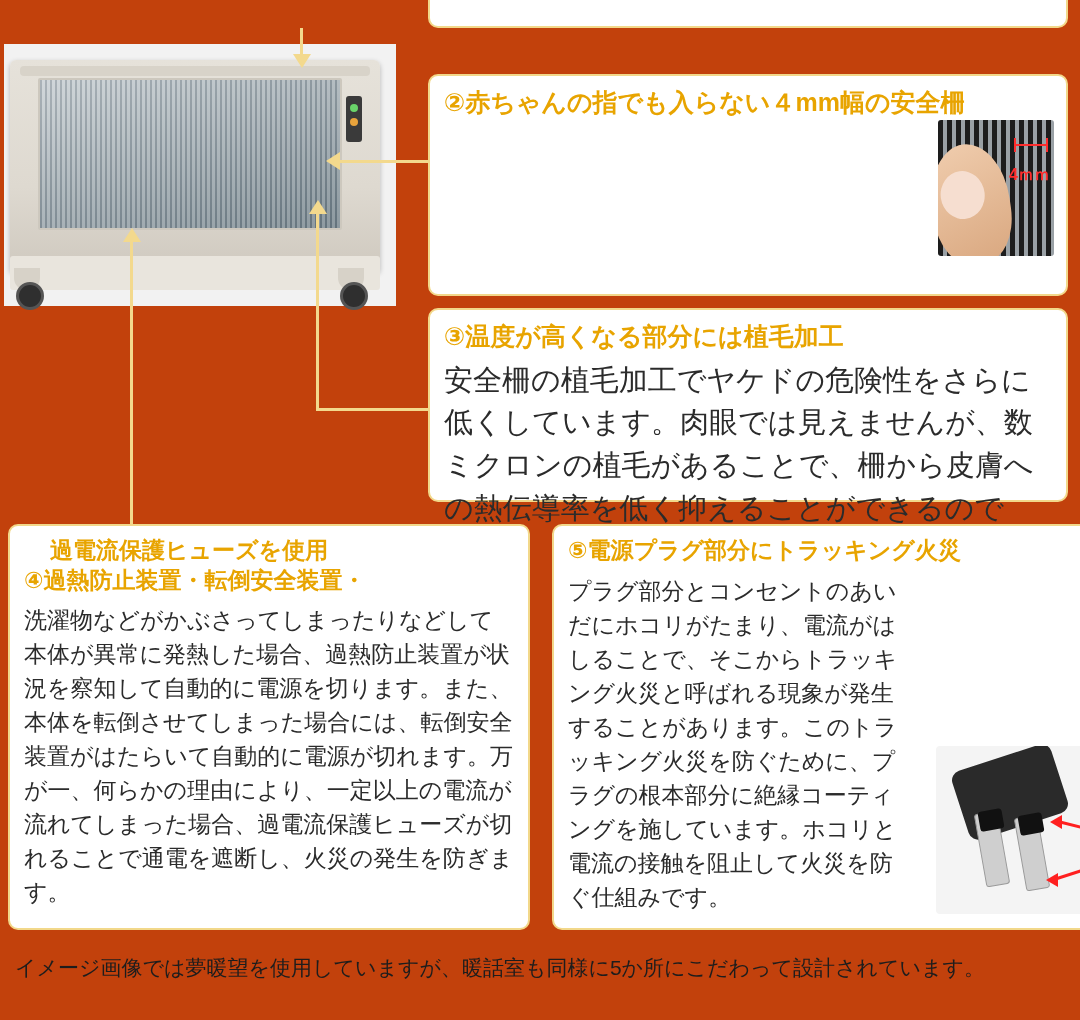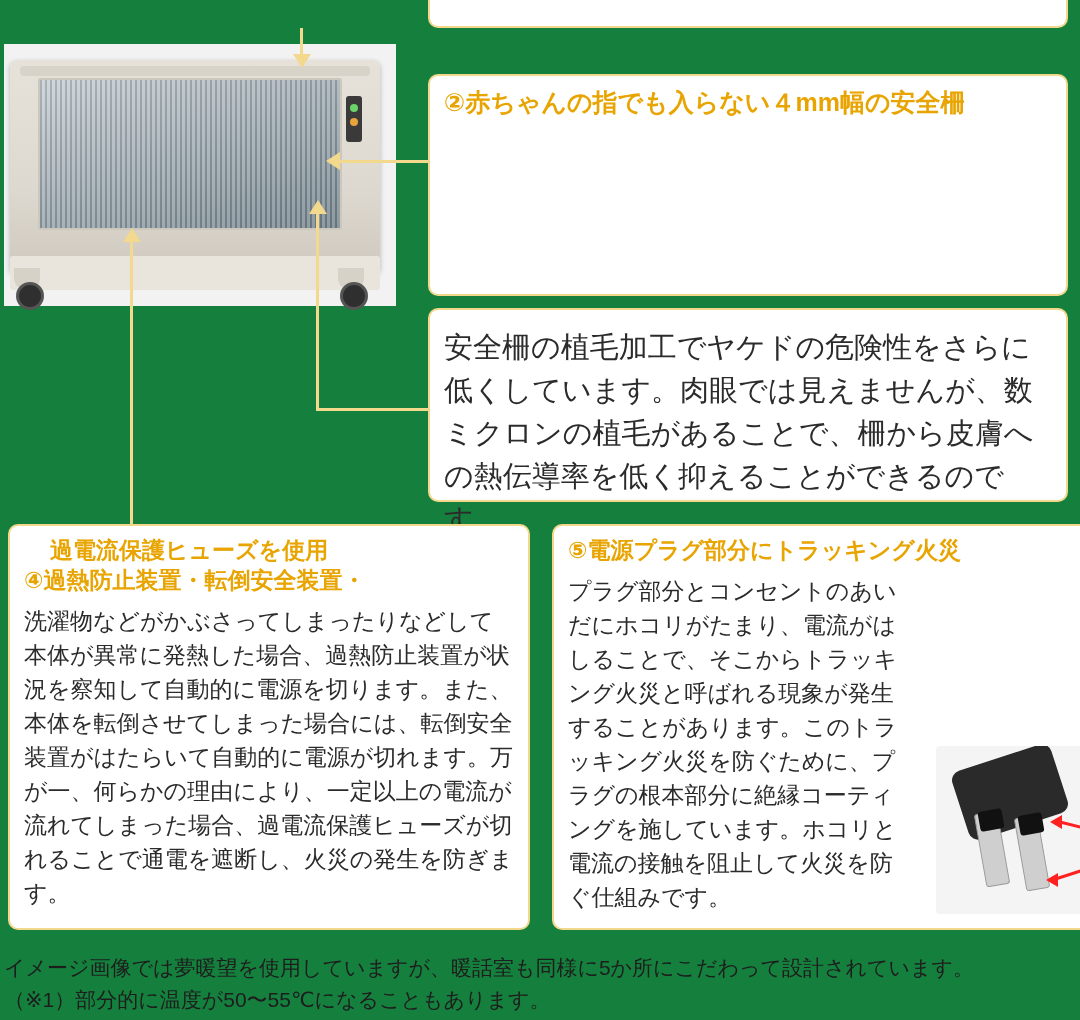--- a/index.html
+++ b/index.html
@@ -5,21 +5,21 @@
   html,body{margin:0;padding:0;}
   body{
     width:1080px;height:1020px;
     background:#ffffff;
     font-family:"Liberation Sans","DejaVu Sans",sans-serif;
     overflow:hidden;
     position:relative;
   }
   .page{
     position:absolute;inset:0;
-    background:#15803d;
+    background:#c2410c;
   }
   
   .photo{
     position:absolute;left:4px;top:44px;width:392px;height:262px;
     background:#f2f2f2;
   }
   .heater-body{
     position:absolute;left:6px;top:16px;width:370px;height:212px;
     background:linear-gradient(180deg,#e6e2da 0%,#ded9d0 60%,#cfc9bf 100%);
     border-radius:6px 6px 4px 4px;
@@ -113,21 +113,21 @@
   .finger .hbar:before{left:0;} .finger .hbar:after{right:0;}
 
   
   .box3{left:428px;top:308px;width:640px;height:194px;padding:10px 14px;}
   .box3 .box-title{font-size:25px;}
   .box3 .box-body{font-size:29px;margin-top:6px;}
 
   
   .box4{left:8px;top:524px;width:522px;height:406px;padding:10px 14px;}
   .box4 .box-title{font-size:23px;}
-  .box4 .box-body{font-size:23px;margin-top:8px;}
+  .box4 .box-body{font-size:23px;margin-top:8px;font-family:Liberation Serif, serif;}
 
   
   .box5{left:552px;top:524px;width:576px;height:406px;padding:10px 14px;}
   .box5 .box-title{font-size:23px;}
   .box5 .box-body{font-size:23px;margin-top:8px;width:330px;}
 
   
   .plug{
     position:absolute;right:10px;bottom:14px;width:180px;height:168px;
     background:#f4f4f4;border-radius:4px;overflow:hidden;
@@ -157,21 +157,21 @@
   
   .ln{position:absolute;background:#f3d98d;}
   .ah{position:absolute;width:0;height:0;border-top:9px solid transparent;border-bottom:9px solid transparent;}
   .ah.left{border-right:14px solid #f3d98d;}
   .ah.down{border:0;width:0;height:0;border-left:9px solid transparent;border-right:9px solid transparent;border-top:14px solid #f3d98d;}
   .ah.up{border:0;width:0;height:0;border-left:9px solid transparent;border-right:9px solid transparent;border-bottom:14px solid #f3d98d;}
 
   
   .footer{
     position:absolute;left:0;right:0;top:944px;height:76px;
-    padding:8px 10px 0 4px;box-sizing:border-box;
+    padding:8px 10px 0 15px;box-sizing:border-box;
     color:#1d1d1d;font-size:21px;line-height:1.5;
   }
   .footer div{white-space:nowrap;}
 </style>
 </head>
 <body>
 
 <div class="page">
 
   <div class="photo">
@@ -208,23 +208,33 @@
 
   <div class="box box0">
     <span></span>
   </div>
 
   <div class="box box2">
     <div class="box-title">
       <span>②</span><span>赤ちゃんの指でも入らない４mm幅の安全柵</span>
     </div>
 
+    <div class="finger">
+      <div class="tip">
+        <div class="nail"></div>
+      </div>
+      <div class="hbar"></div>
+      <div class="dimlabel" style="top:46px;">4ｍｍ</div>
+    </div>
   </div>
 
   <div class="box box3">
+    <div class="box-title">
+      <span>③</span><span>温度が高くなる部分には植毛加工</span>
+    </div>
     <div class="box-body">安全柵の植毛加工でヤケドの危険性をさらに低くしています。肉眼では見えませんが、数ミクロンの植毛があることで、柵から皮膚への熱伝導率を低く抑えることができるのです。</div>
   </div>
 
   <div class="box box4">
     <div class="box-title">
       <div style="padding-left:26px;"><span>過電流保護ヒューズを使用</span></div>
       <div><span>④</span><span>過熱防止装置・転倒安全装置・</span></div>
     </div>
     <div class="box-body">洗濯物などがかぶさってしまったりなどして本体が異常に発熱した場合、過熱防止装置が状況を察知して自動的に電源を切ります。また、本体を転倒させてしまった場合には、転倒安全装置がはたらいて自動的に電源が切れます。万が一、何らかの理由により、一定以上の電流が流れてしまった場合、過電流保護ヒューズが切れることで通電を遮断し、火災の発生を防ぎます。</div>
   </div>
@@ -247,16 +257,15 @@
       </div>
       <div class="arrow-red" style="left:104px;top:132px;">
         <div class="line" style="left:14px;top:0;width:62px;transform:rotate(-18deg);transform-origin:left center;"></div>
         <div class="head" style="left:6px;top:-5px;"></div>
       </div>
     </div>
   </div>
 
   <div class="footer">
     <div>イメージ画像では夢暖望を使用していますが、暖話室も同様に5か所にこだわって設計されています。</div>
-    <div>（※1）部分的に温度が50〜55℃になることもあります。</div>
   </div>
 
 </div>
 
 </body></html>

